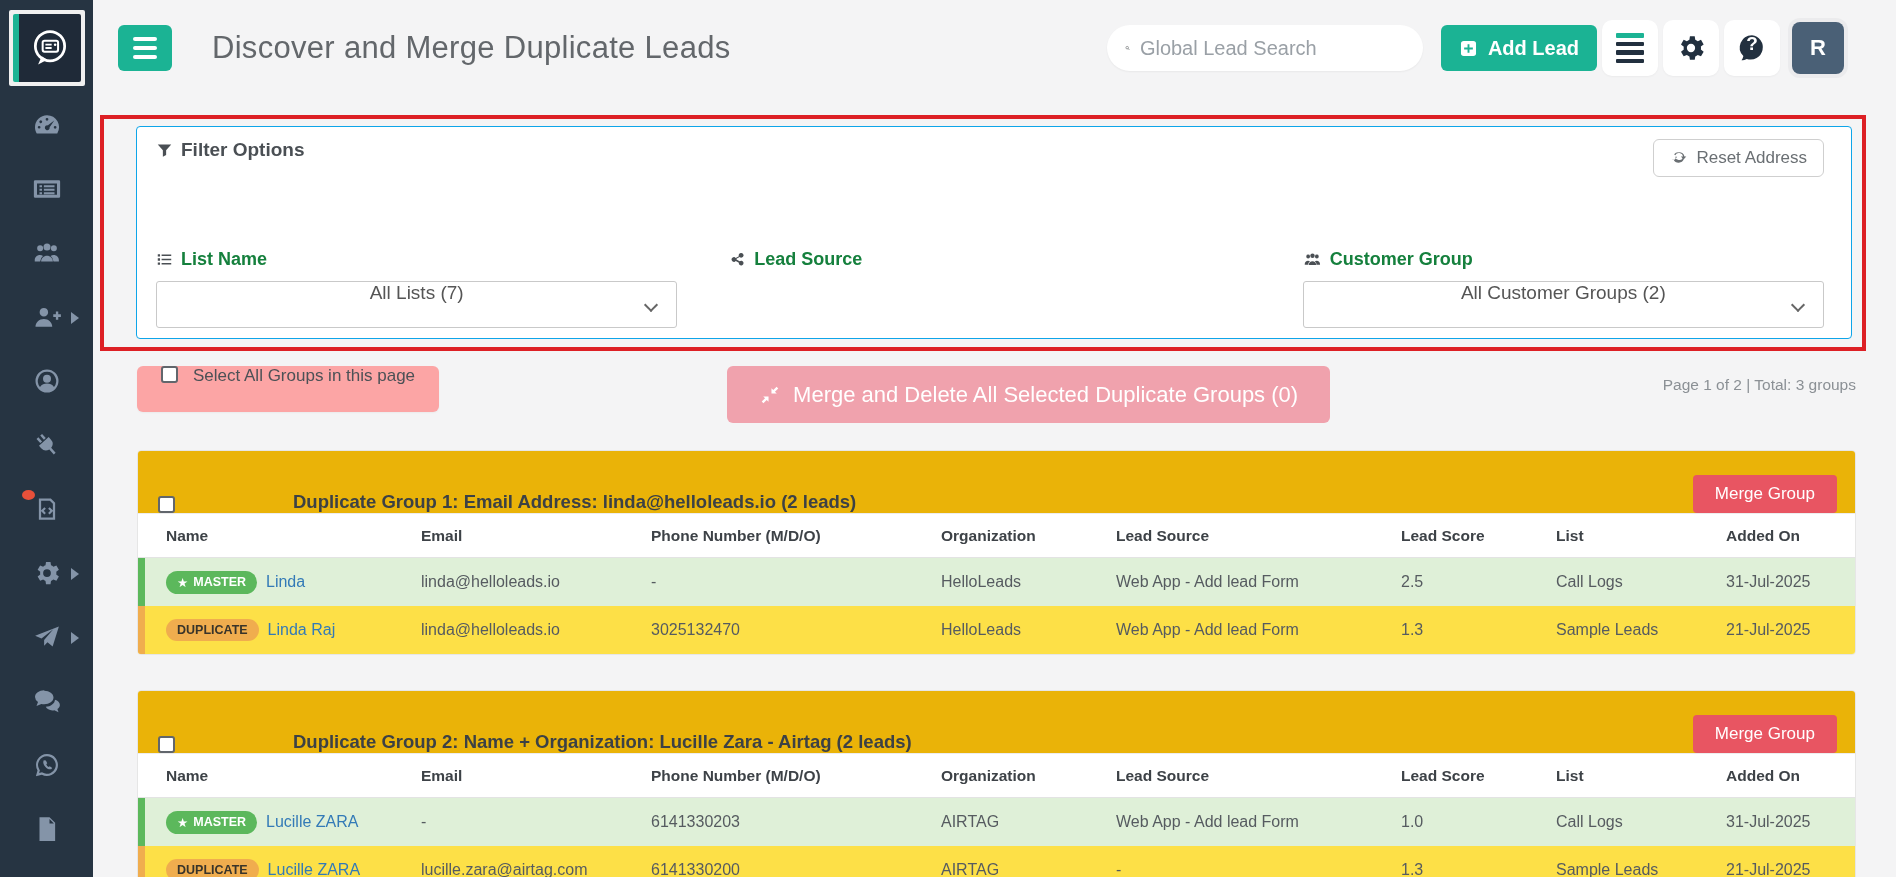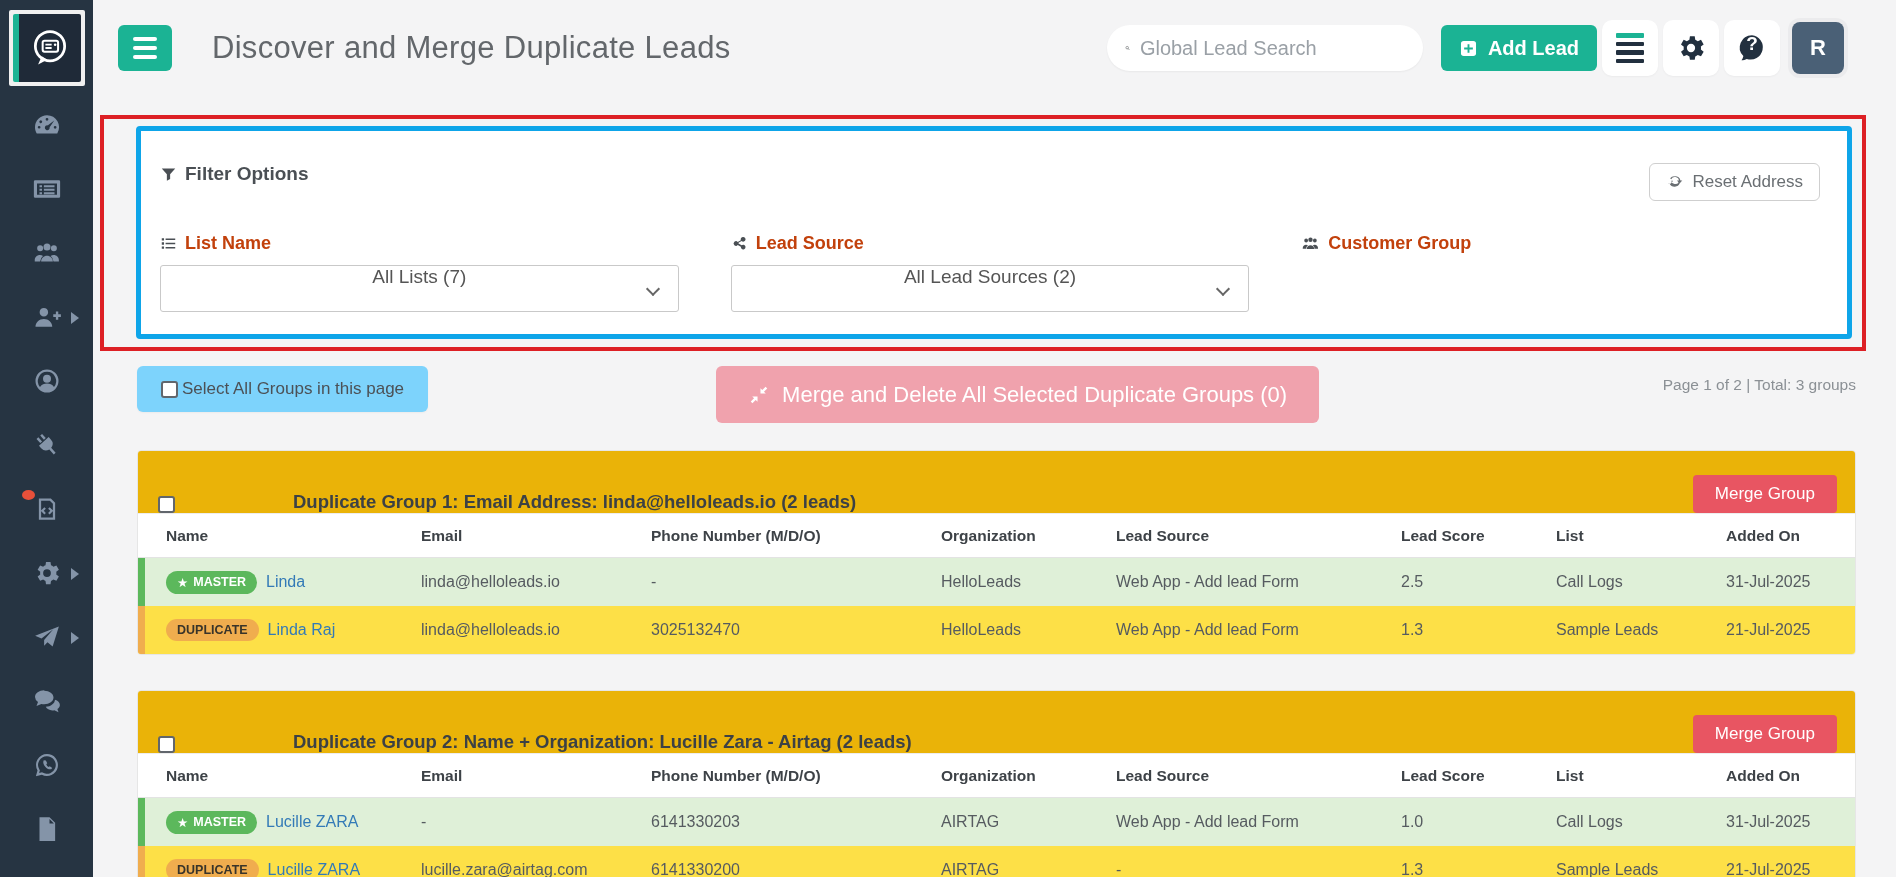--- a/index.html
+++ b/index.html
@@ -31,35 +31,35 @@
   .bars div { width:28px; height:4.5px; background:#22303f; border-radius:1px; }
   .bars div:first-child { background:#1bb394; }
   .q-mark { position:absolute; color:#fff; font-size:19px; font-weight:700; top:13px; }
   .avatar-frame { margin-left:8px; background:#ebebed; border-radius:12px; padding:4px; }
   .avatar { width:52px; height:52px; background:#4a6076; border-radius:8px; color:#fff; font-size:22px; font-weight:700; display:flex; align-items:center; justify-content:center; cursor:pointer; }
 
   
   .content { position:absolute; left:93px; top:96px; right:0; bottom:0; padding:0 40px 0 44px; }
 
   .red-annotation { margin:19px -10px 0 -37px; border:4px solid #dd2025; padding:7px 10px 8px 32px; }
-  .filter-card { background:#fff; border:5px solid #0ea5e9; border-radius:4px; height:213px; padding:32px 27px 0 19px; }
+  .filter-card { background:#fff; border:1px solid #0ea5e9; border-radius:4px; height:213px; padding:12px 27px 0 19px; }
   .filter-head { display:flex; align-items:flex-start; }
   .filter-title { display:flex; align-items:center; gap:8px; font-size:19px; font-weight:700; color:#4a4f54; }
   .filter-title svg { fill:#4a4f54; }
   .reset-btn { margin-left:auto; height:38px; padding:0 16px; background:#fff; border:1px solid #cfcfcf; border-radius:6px; color:#6a6f73; font-size:17px; display:flex; align-items:center; gap:8px; cursor:pointer; font-family:inherit; }
   .reset-btn svg { fill:#6a6f73; }
   .filters-row { display:flex; gap:52px; margin-top:32px; }
   .field { width:525px; }
-  .field-label { display:flex; align-items:center; gap:8px; font-size:18px; font-weight:700; color:#c2410c; margin-bottom:11px; }
+  .field-label { display:flex; align-items:center; gap:8px; font-size:18px; font-weight:700; color:#15803d; margin-bottom:11px;margin-top:40px; }
   .field-label svg { fill:#4a4f54; }
   .select { height:47px; border:1px solid #c9c9c9; border-radius:3px; background:#fff; display:flex; align-items:center; padding:0 20px; font-size:19px; color:#555; cursor:pointer;flex-direction:column; }
   .chev { width:10px; height:10px; border-right:2px solid #666; border-bottom:2px solid #666; transform:rotate(45deg); margin-left:auto; margin-top:-4px; }
 
   .action-row { display:flex; align-items:flex-start; margin-top:15px; }
-  .select-all-box { background:#7dd3fc; border-radius:6px; height:46px; display:flex; align-items:center; gap:4px; padding:0 24px; box-shadow:0 1px 2px rgba(0,0,0,.04); }
+  .select-all-box { background:#fca5a5; border-radius:6px; height:46px; display:flex; align-items:flex-start; gap:15px; padding:0 24px; box-shadow:0 1px 2px rgba(0,0,0,.04); }
   input[type=checkbox] { appearance:none; width:17px; height:17px; border:2px solid #61666c; border-radius:3px; background:#fff; cursor:pointer; }
   .select-all-label { font-size:17px; color:#4c5156; }
   .merge-all-btn { margin-left:288px; height:57px; padding:0 32px; background:#f0a2ad; border:none; border-radius:6px; color:#fff; font-size:22px; display:flex; align-items:center; gap:12px; cursor:pointer; font-family:inherit; }
   .merge-all-btn svg { fill:#fff; }
   .page-info { margin-left:auto; padding-top:10px; font-size:15.5px; color:#8b9095; }
 
   
   .group-card { background:#fff; border:1px solid #e6e6e6; border-radius:4px; margin-top:27px; overflow:hidden; }
   .group-card.second { margin-top:35px; }
   .group-head { height:63px; background:#eab308; border-bottom:1px solid #ededee; display:flex; align-items:flex-end; padding:0 18px 0 20px; }
@@ -239,31 +239,31 @@
               <span class="chev"></span>
             </div>
           </div>
           <div class="field">
             <div class="field-label">
               <svg width="17" height="17" viewBox="0 0 24 24">
                   <path d="M17 2.8a3.3 3.3 0 0 0-3.1 4.5L9.5 9.8a3.3 3.3 0 1 0 0 4.4l4.4 2.5A3.3 3.3 0 1 0 15 14.6l-4.4-2.5a3.4 3.4 0 0 0 0-1.1L15 8.5A3.3 3.3 0 1 0 17 2.8z"></path>
                 </svg>
               <span>Lead Source</span>
             </div>
-            <div class="select">
-              <span>All Lead Sources (2)</span>
-              <span class="chev"></span>
-            </div>
           </div>
           <div class="field">
             <div class="field-label">
               <svg width="19" height="19" viewBox="0 0 24 24">
                   <path d="M6.5 10.6a2.4 2.4 0 1 0 0-4.8 2.4 2.4 0 0 0 0 4.8zm11 0a2.4 2.4 0 1 0 0-4.8 2.4 2.4 0 0 0 0 4.8zM12 10a2.8 2.8 0 1 0 0-5.6A2.8 2.8 0 0 0 12 10zm-9.8 7.6c0-2.3 1.8-4 4.2-4 .9 0 1.7.2 2.4.7a5.9 5.9 0 0 0-2.3 4.4H2.2zm15 1.1a5.9 5.9 0 0 0-2.3-4.4c.7-.5 1.5-.7 2.4-.7 2.4 0 4.2 1.7 4.2 4v1.1zm-9.9 0c0-2.6 2.1-4.6 4.7-4.6s4.7 2 4.7 4.6v.1H7.3z"></path>
                 </svg>
               <span>Customer Group</span>
+            </div>
+            <div class="select">
+              <span>All Customer Groups (2)</span>
+              <span class="chev"></span>
             </div>
           </div>
         </div>
       </section>
     </div>
 
     <div class="action-row">
       <div class="select-all-box">
         <input type="checkbox" style="">
         <span class="select-all-label">Select All Groups in this page</span>

